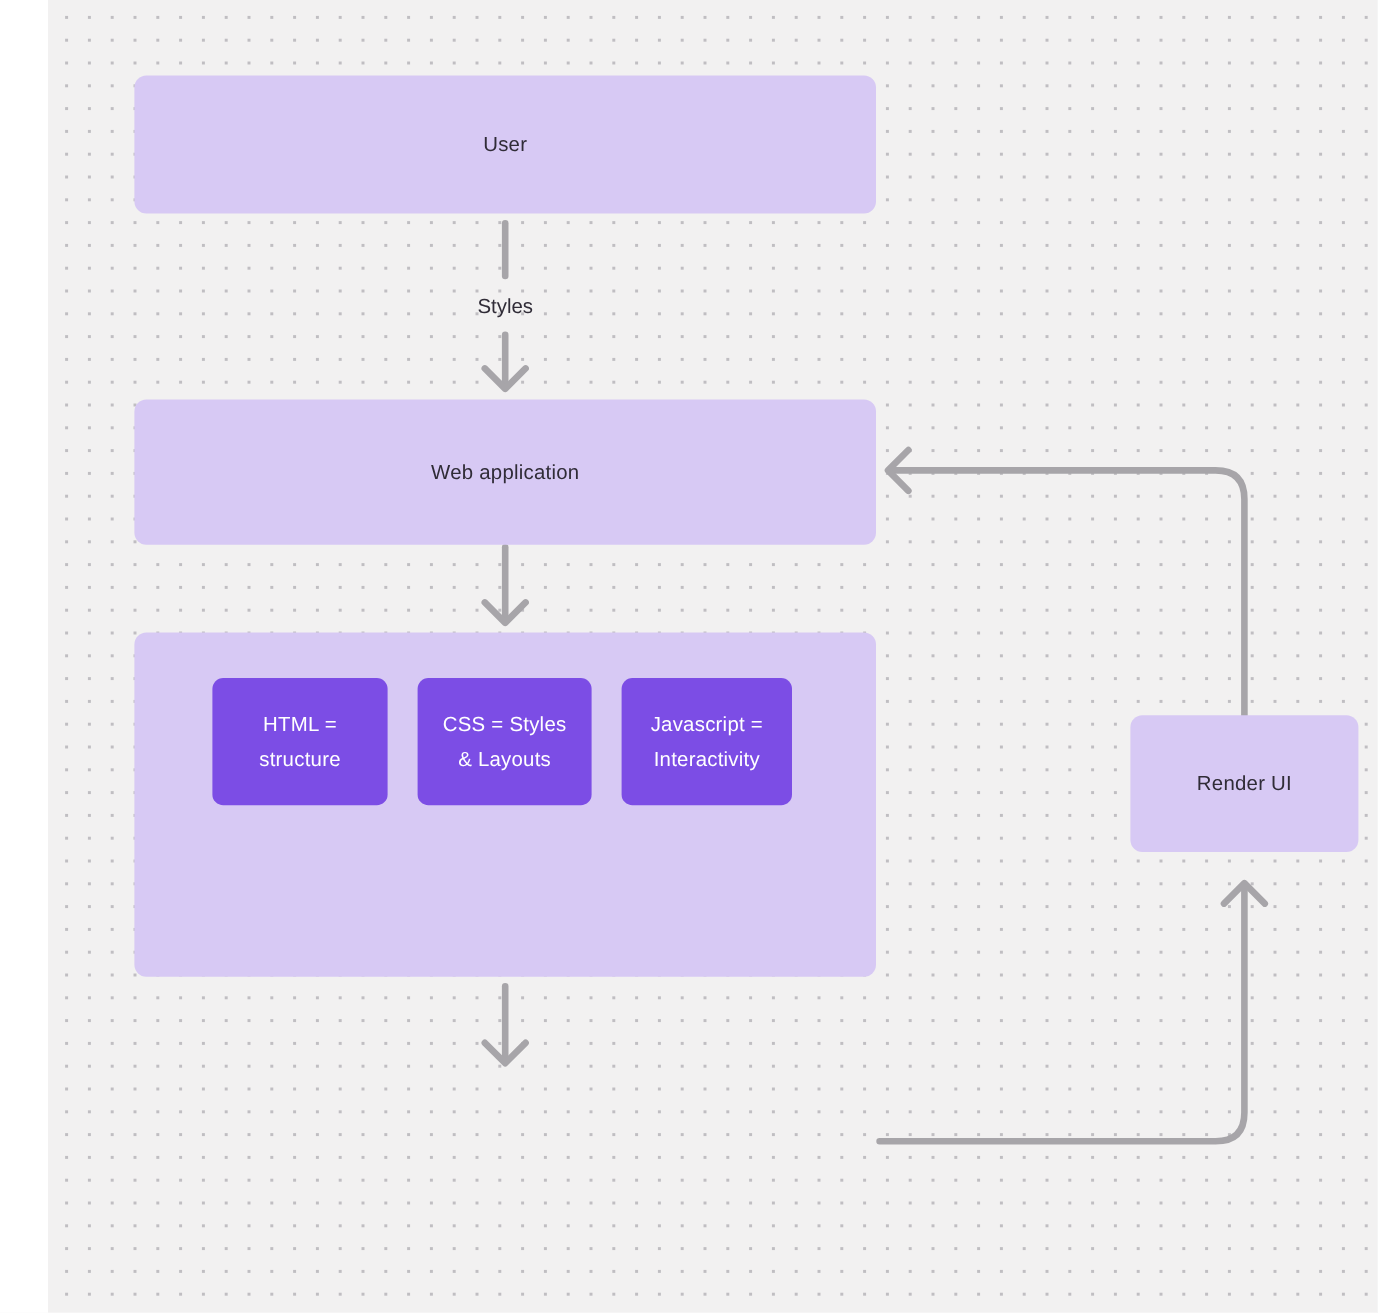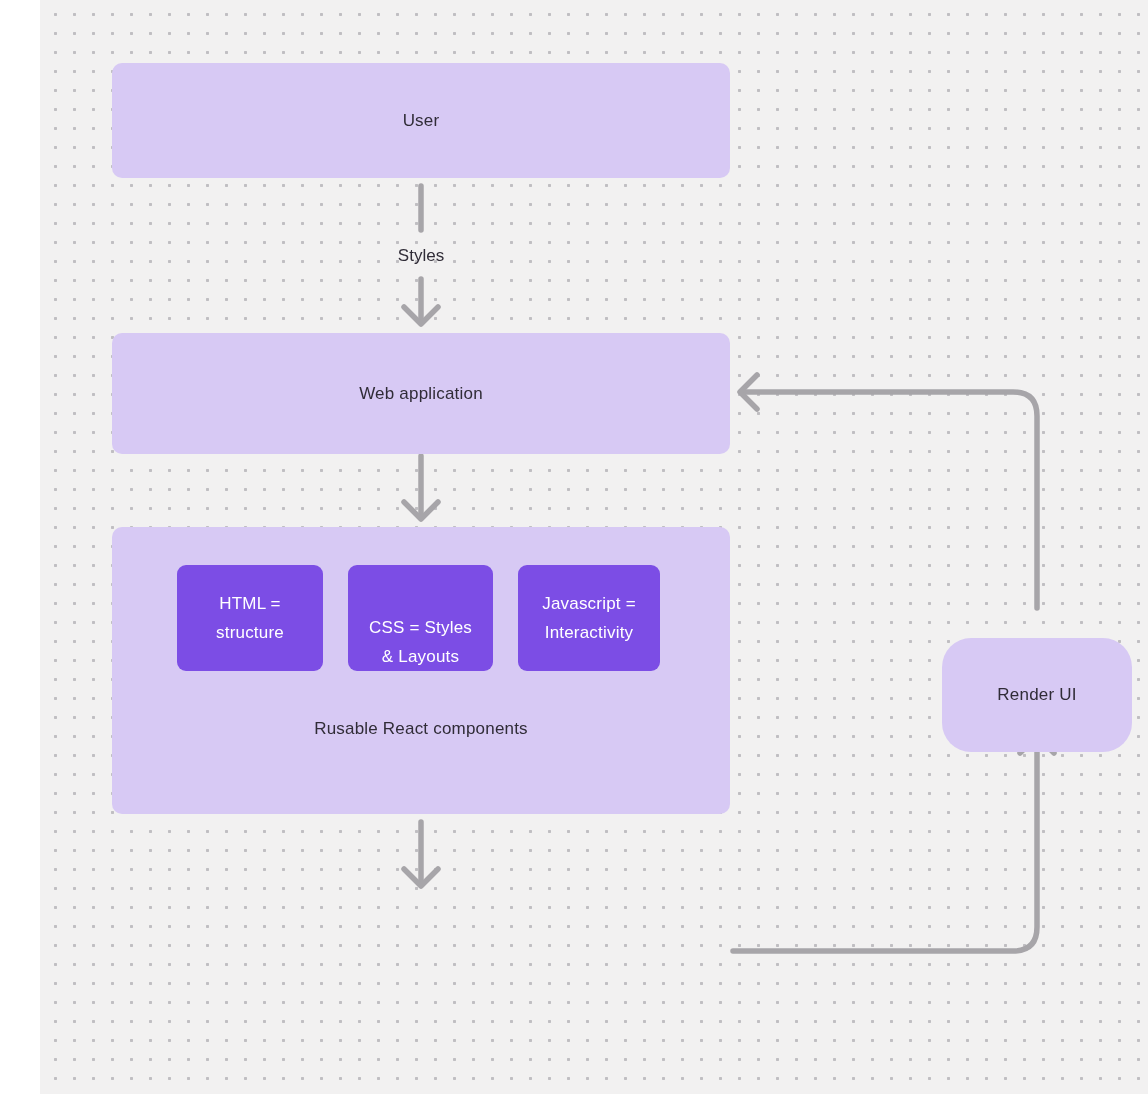--- a/index.html
+++ b/index.html
@@ -26,39 +26,39 @@
     align-items: center;
     justify-content: center;
     color: var(--node-text, #302c37);
     font-size: 17px;
     letter-spacing: 0.2px;
   }
   #node-user            { left: 72px;  top: 63px;  width: 618px; height: 115px; }
   #node-web-application { left: 72px;  top: 333px; width: 618px; height: 121px; }
   #node-components      { left: 72px;  top: 527px; width: 618px; height: 287px; justify-content: flex-start; }
   #node-vite            { left: 72px;  top: 894px; width: 618px; height: 114px; }
-  #node-render-ui       { left: 902px; top: 638px; width: 190px; height: 114px; border-radius: 29px; }
+  #node-render-ui       { left: 902px; top: 596px; width: 190px; height: 114px; }
 
   .child-node {
     position: absolute;
     top: 38px;
     height: 106px;
     background: var(--child-fill, #7c4de5);
     border-radius: 9px;
     display: flex;
     align-items: center;
     justify-content: center;
     text-align: center;
     color: var(--child-text, #ffffff);
     font-size: 17px;
     line-height: 29px;
     white-space: pre-line;
   }
   #child-html { left: 65px;  width: 146px; }
-  #child-css  { left: 236px; width: 145px; align-items: flex-end; }
+  #child-css  { left: 236px; width: 145px; }
   #child-js   { left: 406px; width: 142px; }
 
   .group-label {
     position: absolute;
     top: 192px;
     left: 0;
     width: 100%;
     text-align: center;
     font-size: 17px;
     color: var(--node-text, #302c37);
@@ -130,21 +130,20 @@
 structure</span>
     </div>
     <div class="child-node" id="child-css">
       <span>CSS = Styles
 &amp; Layouts</span>
     </div>
     <div class="child-node" id="child-js">
       <span>Javascript =
 Interactivity</span>
     </div>
-    <div class="group-label">Rusable React components</div>
   </div>
 
 
   <div class="node" id="node-render-ui">
     <span>Render UI</span>
   </div>
 
 </div>
 
 </body></html>

